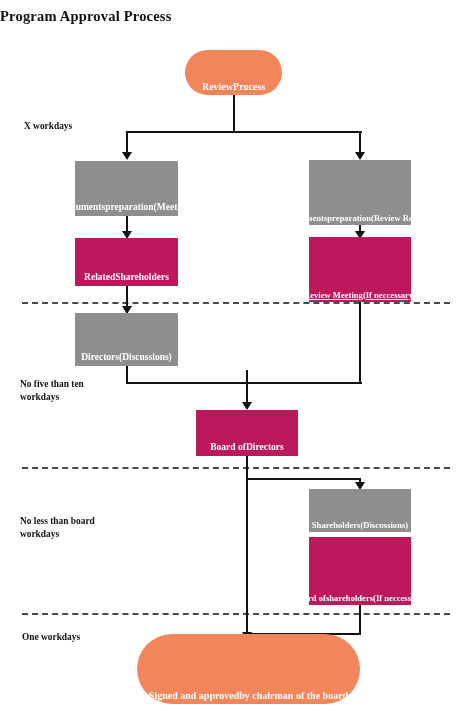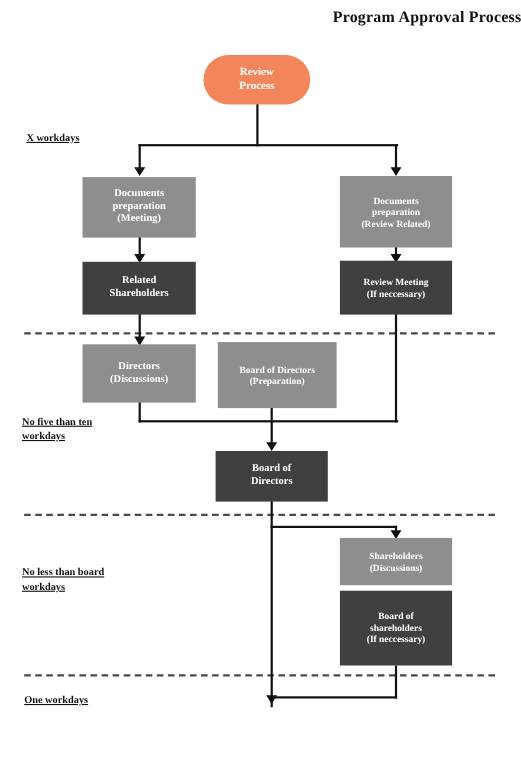--- a/index.html
+++ b/index.html
@@ -13,54 +13,53 @@
     height: 711px;
     background: #ffffff;
     overflow: hidden;
     font-family: "Liberation Serif", "DejaVu Serif", serif;
   }
   #title {
     position: absolute;
     left: 0;
     top: 8px;
     width: 474px;
-    text-align: right;
+    text-align: left;
     font-size: 14.5px;
     font-weight: bold;
     color: #111111;
     letter-spacing: 0.2px;
   }
   .node {
     position: absolute;
     box-sizing: border-box;
     display: flex;
-    flex-direction: column;
-    align-items: center;
+    flex-direction: row;
+    align-items: flex-end;
     justify-content: center;
     text-align: center;
     color: #ffffff;
     font-weight: bold;
     line-height: 1.22;
     padding: 2px 3px;
     z-index: 4;
   }
   .node .ln { display: block; white-space: nowrap; }
   .gray   { background: #8e8e8e; font-size: 9.5px; }
-  .yellow { background: #404040; font-size: 9.5px; }
+  .yellow { background: #be185d; font-size: 9.5px; }
   .orange { background: #f2855a; font-size: 10px; border-radius: 999px; }
   .node.small .ln { font-size: 8.6px; }
 
   .sidelabel {
     position: absolute;
     color: #111111;
     font-size: 9.4px;
     font-weight: bold;
     line-height: 1.35;
     z-index: 5;
-    text-decoration: underline;
   }
 
   
   .vline, .hline {
     position: absolute;
     background: #111111;
     z-index: 2;
   }
   .vline { width: 2.4px; }
   .hline { height: 2.4px; }
@@ -144,51 +143,51 @@
     <span class="ln">Documents</span>
     <span class="ln">preparation</span>
     <span class="ln">(Review Related)</span>
   </div>
 
   <div class="node yellow" style="left:75px; top:238px; width:103px; height:48px;">
     <span class="ln">Related</span>
     <span class="ln">Shareholders</span>
   </div>
 
-  <div class="node yellow small" style="left:309px; top:237px; width:102px; height:49px;">
+  <div class="node yellow small" style="left:309px; top:237px; width:102px; height:65px;text-decoration:underline;">
     <span class="ln">Review Meeting</span>
     <span class="ln">(If neccessary)</span>
   </div>
 
   <div class="node gray" style="left:75px; top:313px; width:103px; height:53px;">
     <span class="ln">Directors</span>
     <span class="ln">(Discussions)</span>
   </div>
 
-  <div class="node gray small" style="left:198px; top:311px; width:108px; height:60px;">
-    <span class="ln">Board of Directors</span>
-    <span class="ln">(Preparation)</span>
-  </div>
 
   <div class="node yellow" style="left:196px; top:410px; width:102px; height:46px;">
     <span class="ln">Board of</span>
     <span class="ln">Directors</span>
   </div>
 
   <div class="node gray small" style="left:309px; top:489px; width:102px; height:43px;">
     <span class="ln">Shareholders</span>
     <span class="ln">(Discussions)</span>
   </div>
 
   <div class="node yellow small" style="left:309px; top:537px; width:102px; height:68px;">
     <span class="ln">Board of</span>
     <span class="ln">shareholders</span>
     <span class="ln">(If neccessary)</span>
   </div>
 
+  <div class="node orange" style="left:137px; top:634px; width:223px; height:70px;">
+    <span class="ln">Signed and approved</span>
+    <span class="ln">by chairman of the board</span>
+  </div>
 
   <div class="sidelabel" style="left:24px; top:120px;">
     <span>X workdays</span>
   </div>
 
   <div class="sidelabel" style="left:20px; top:378px;">
     <span style="display:block;">No five than ten</span>
     <span style="display:block;">workdays</span>
   </div>
 

